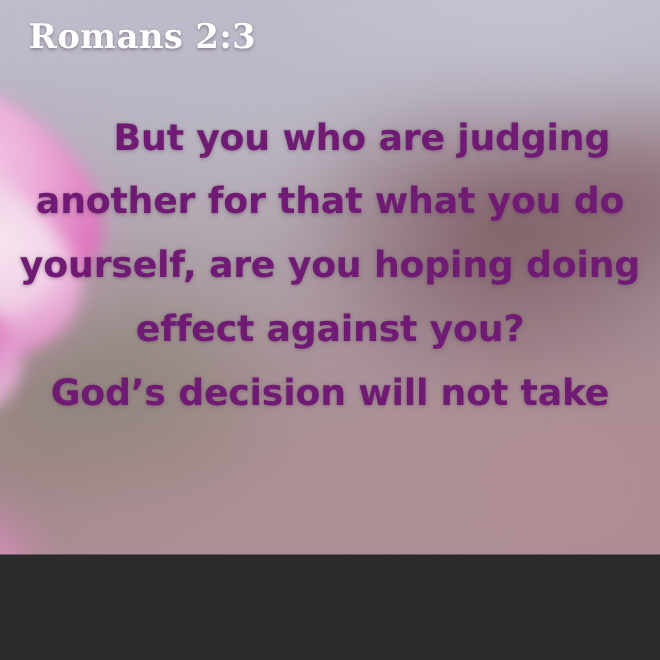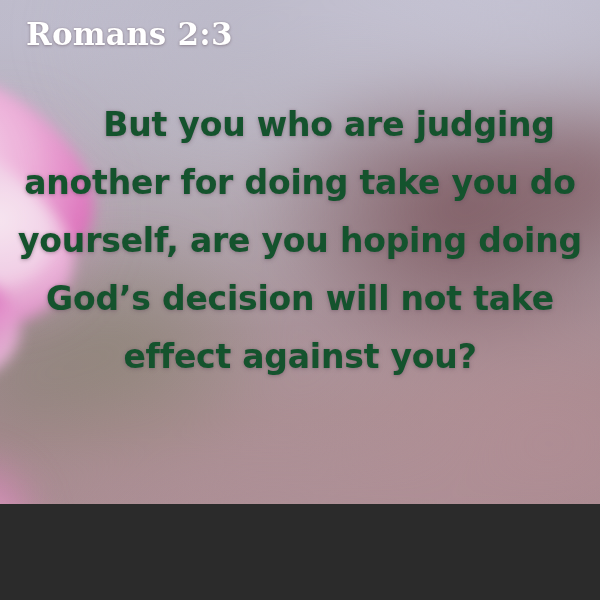--- a/index.html
+++ b/index.html
@@ -127,21 +127,21 @@
     top: 96px;
     text-align: center;
     padding: 0 18px;
     box-sizing: border-box;
   }
   #verse .vline {
     font-family: "DejaVu Sans", "Liberation Sans", sans-serif;
     font-weight: bold;
     font-size: 33px;
     line-height: 58px;
-    color: #14532d;
+    color: #701a75;
     letter-spacing: -0.2px;
     text-shadow: 0 1px 4px rgba(95,72,88,0.42), 0 0 2px rgba(120,95,112,0.35);
     white-space: nowrap;
   }
   #verse .vline.indent { padding-left: 58px; }
 </style>
 </head>
 <body>
 
 <div id="card">
@@ -191,19 +191,19 @@
     </svg>
   </div>
   <div id="flower-lower"></div>
 
   <div id="bg-soften"></div>
 
   <div id="reference">Romans 2:3</div>
 
   <div id="verse">
     <div class="vline indent">But you who are judging</div>
-    <div class="vline">another for doing take you do</div>
+    <div class="vline">another for that what you do</div>
     <div class="vline">yourself, are you hoping doing</div>
+    <div class="vline">effect against you?</div>
     <div class="vline">God’s decision will not take</div>
-    <div class="vline">effect against you?</div>
   </div>
 
 </div>
 
 </body></html>

